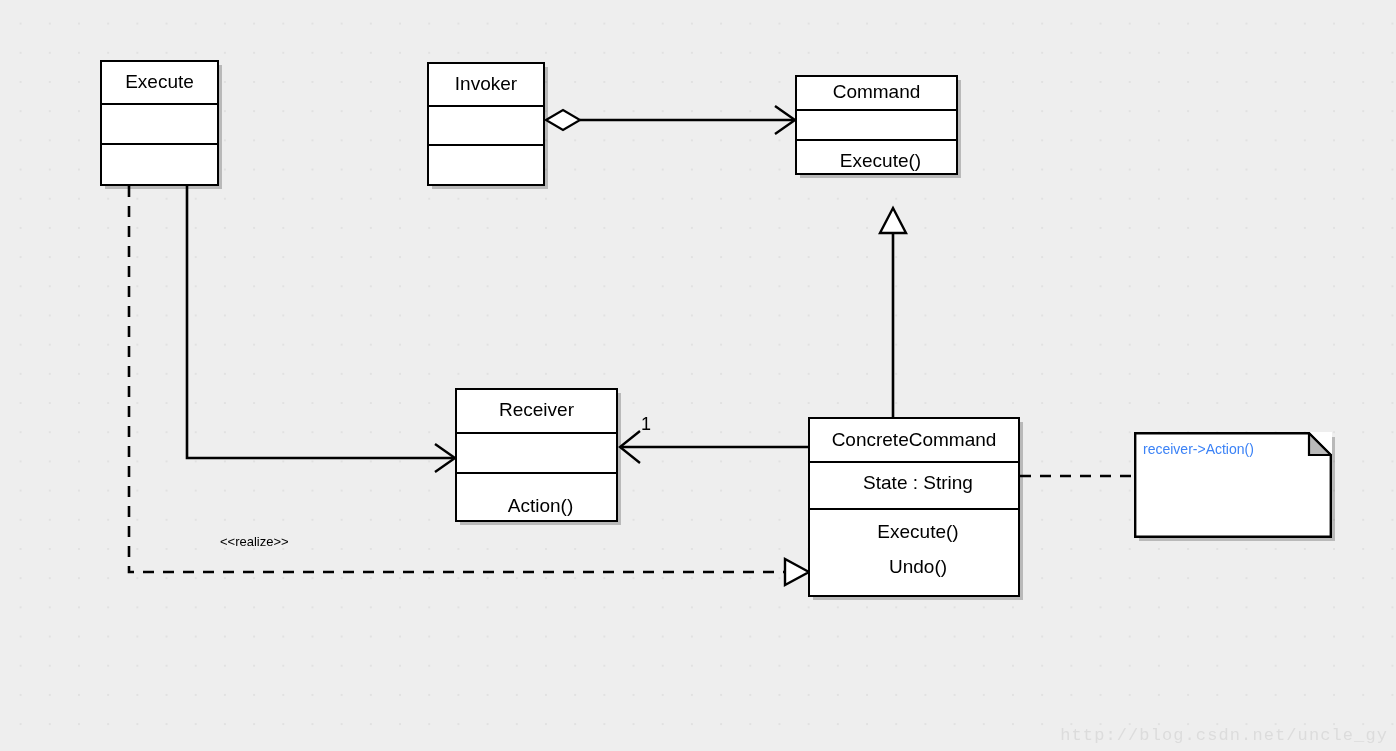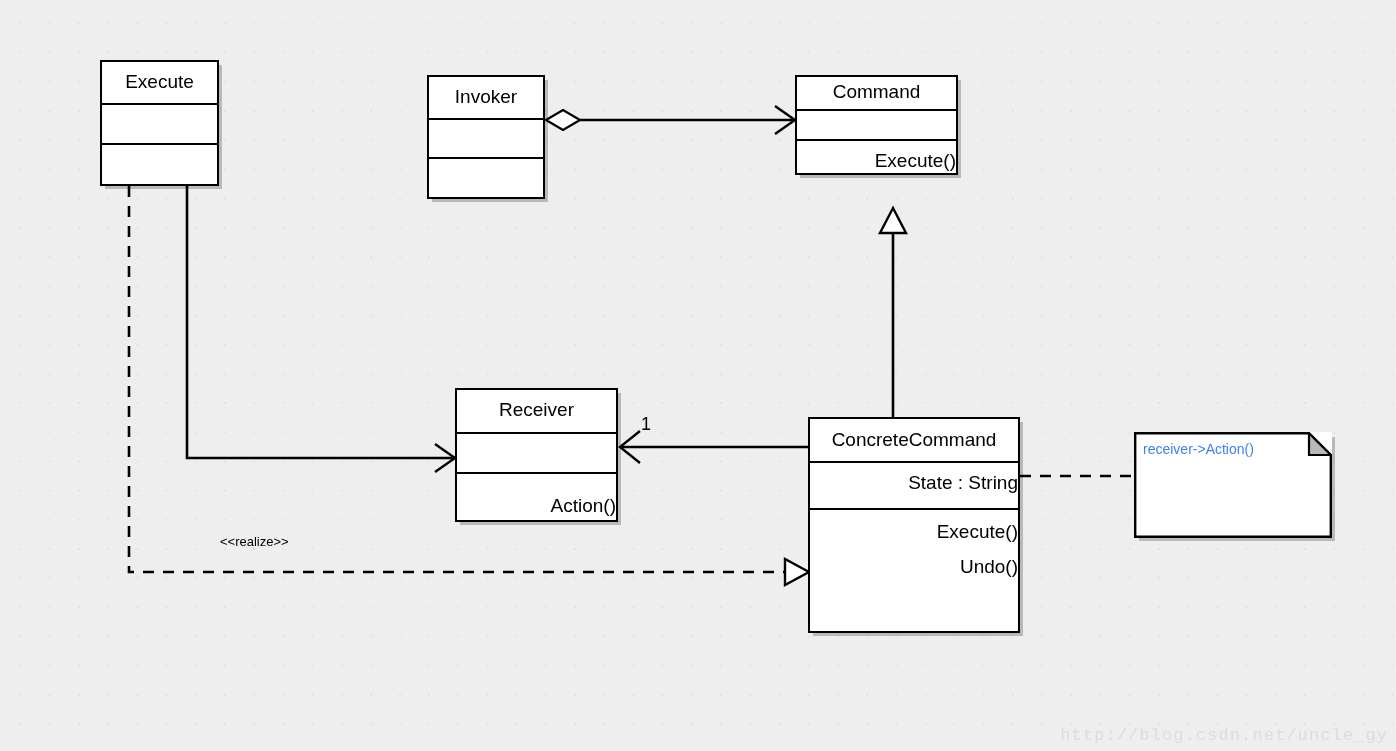--- a/index.html
+++ b/index.html
@@ -53,21 +53,21 @@
     justify-content: center;
   }
   .uml-name .txt {
     font-size: 19px;
     color: #000;
     line-height: 1.1;
     white-space: nowrap;
   }
   .uml-members {
     flex-direction: column;
-    align-items: flex-end;
+    align-items: center;
     justify-content: flex-start;
     display: flex;
     padding: 5px 0 0 8px;
   }
   .uml-members .txt {
     font-size: 19px;
     color: #000;
     line-height: 1.85;
     white-space: nowrap;
   }
@@ -168,21 +168,21 @@
   </svg>
 
   <div class="uml-class" style="left:100px; top:60px; width:119px; height:126px;">
     <div class="uml-compartment uml-name" style="height:42px;">
       <span class="txt">Execute</span>
     </div>
     <div class="uml-compartment uml-empty" style="height:42px;"></div>
     <div class="uml-compartment uml-empty" style="height:42px;"></div>
   </div>
 
-  <div class="uml-class" style="left:427px; top:62px; width:118px; height:124px;margin-top:13px;">
+  <div class="uml-class" style="left:427px; top:62px; width:118px; height:124px;">
     <div class="uml-compartment uml-name" style="height:42px;">
       <span class="txt">Invoker</span>
     </div>
     <div class="uml-compartment uml-empty" style="height:41px;"></div>
     <div class="uml-compartment uml-empty" style="height:41px;"></div>
   </div>
 
   <div class="uml-class" style="left:795px; top:75px; width:163px; height:100px;">
     <div class="uml-compartment uml-name" style="height:45px;">
       <span class="txt">Command</span>
@@ -196,21 +196,21 @@
   <div class="uml-class" style="left:455px; top:388px; width:163px; height:134px;">
     <div class="uml-compartment uml-name" style="height:43px;">
       <span class="txt">Receiver</span>
     </div>
     <div class="uml-compartment uml-empty" style="height:42px;"></div>
     <div class="uml-compartment uml-members" style="height:49px; padding-top:14px;">
       <span class="txt">Action()</span>
     </div>
   </div>
 
-  <div class="uml-class" style="left:808px; top:417px; width:212px; height:216px;">
+  <div class="uml-class" style="left:808px; top:417px; width:212px; height:180px;">
     <div class="uml-compartment uml-name" style="height:42px;">
       <span class="txt">ConcreteCommand</span>
     </div>
     <div class="uml-compartment uml-members" style="height:47px; padding-top:2px;">
       <span class="txt">State : String</span>
     </div>
     <div class="uml-compartment uml-members" style="height:87px; padding-top:4px;">
       <span class="txt">Execute()</span>
       <span class="txt">Undo()</span>
     </div>

